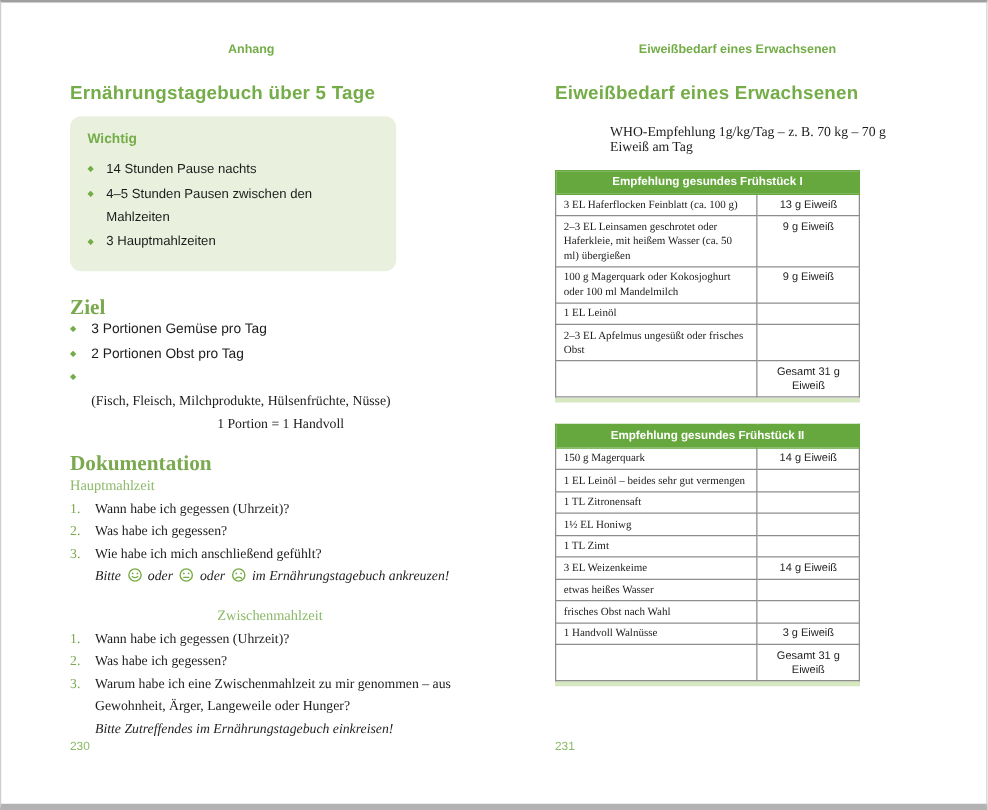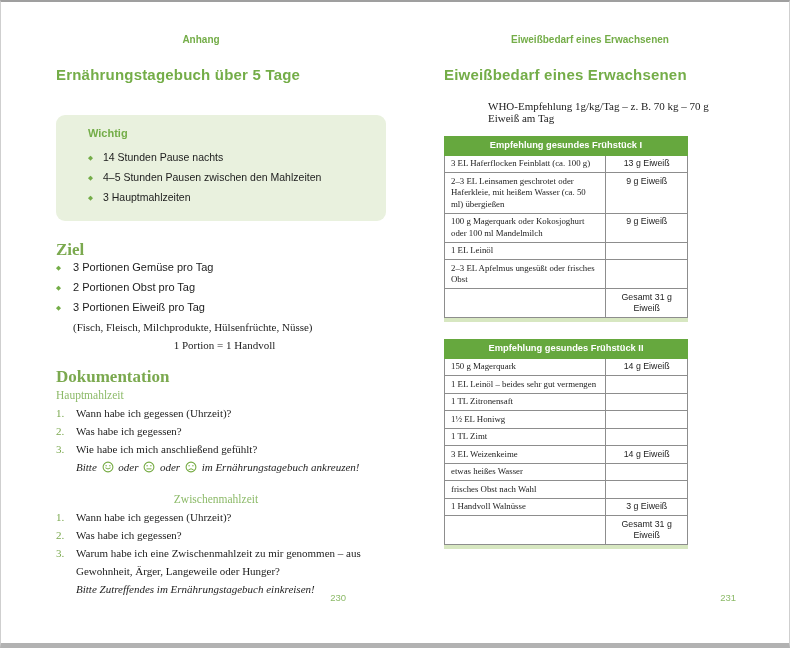--- a/index.html
+++ b/index.html
@@ -26,21 +26,21 @@
   .page-left .running-head{width:290px;margin-left:55px;}
   .page-right .running-head{width:292px;margin-left:48px;}
 
   .content-l{margin-left:55px;width:320px;}
   .content-r{margin-left:48px;width:292px;}
 
   .page-title{margin-top:21px;font-family:"Liberation Sans",sans-serif;font-weight:bold;
     font-size:15px;color:var(--accent);letter-spacing:.2px;}
 
   
-  .info-box{margin-top:32px;width:330px;background:var(--box-bg);border-radius:9px;padding:12px 16px 13px 32px;}
+  .info-box{margin-top:10px;width:261px;background:var(--box-bg);border-radius:9px;padding:12px 16px 13px 14px;}
   .info-box-title{font-family:"Liberation Sans",sans-serif;font-weight:bold;font-size:11px;color:var(--accent);margin-bottom:9px;}
   .dlist{font-family:"Liberation Sans",sans-serif;font-size:10.5px;}
   .info-box .dlist .li{line-height:19px;}
   .li{display:flex;align-items:baseline;}
   .diamond{color:var(--accent);font-size:6.5px;flex:0 0 15px;position:relative;top:-1px;}
   .li .txt{flex:1;}
 
   
   .serif-head{margin-top:20px;font-weight:bold;font-size:17px;color:var(--serif-head);line-height:17px;}
   .serif-subhead{font-size:11.5px;color:var(--subhead);line-height:17px;margin-top:2px;}
@@ -60,21 +60,21 @@
   .subtitle{margin-top:17px;font-size:11px;margin-left:44px;}
   .ptable{border-collapse:collapse;width:244px;font-family:"Liberation Sans",sans-serif;font-size:8.8px;line-height:11.5px;}
   .ptable.t1{margin-top:12px;box-shadow:0 4px 0 var(--tbl-shadow);}
   .ptable.t2{margin-top:21px;box-shadow:0 4px 0 var(--tbl-shadow);}
   .ptable th{background:var(--th-bg);color:#fff;font-weight:bold;font-size:9.3px;padding:3px 4px;border:1px solid var(--th-bg);}
   .ptable td{border:1px solid var(--tbl-border);padding:2.5px 6px;vertical-align:top;}
   .ptable td.cell-item{width:197px;font-family:Liberation Serif, serif;}
   .ptable td.cell-value{width:95px;text-align:center;}
 
   .page-number{position:absolute;bottom:40px;font-family:"Liberation Sans",sans-serif;
-    font-size:9.5px;color:var(--subhead);text-align:right;}
+    font-size:9.5px;color:var(--subhead);text-align:left;}
   .page-left .page-number{left:55px;width:290px;}
   .page-right .page-number{left:48px;width:292px;}
 </style>
 </head>
 <body>
 
 <div class="sheet">
 
   <div class="page page-left">
     <div class="running-head">Anhang</div>
@@ -104,21 +104,20 @@
           <div class="li">
             <span class="diamond">◆</span>
             <span class="txt">3 Portionen Gemüse pro Tag</span>
           </div>
           <div class="li">
             <span class="diamond">◆</span>
             <span class="txt">2 Portionen Obst pro Tag</span>
           </div>
           <div class="li">
             <span class="diamond">◆</span>
-            <span class="txt">3 Portionen Eiweiß pro Tag</span>
           </div>
         </div>
       <div class="note">(Fisch, Fleisch, Milchprodukte, Hülsenfrüchte, Nüsse)</div>
       <div class="note italic">1 Portion = 1 Handvoll</div>
 
       <div class="serif-head" style="margin-top:14px;">Dokumentation</div>
 
       <div class="serif-subhead">Hauptmahlzeit</div>
       <div class="nlist">
           <div class="nrow">

